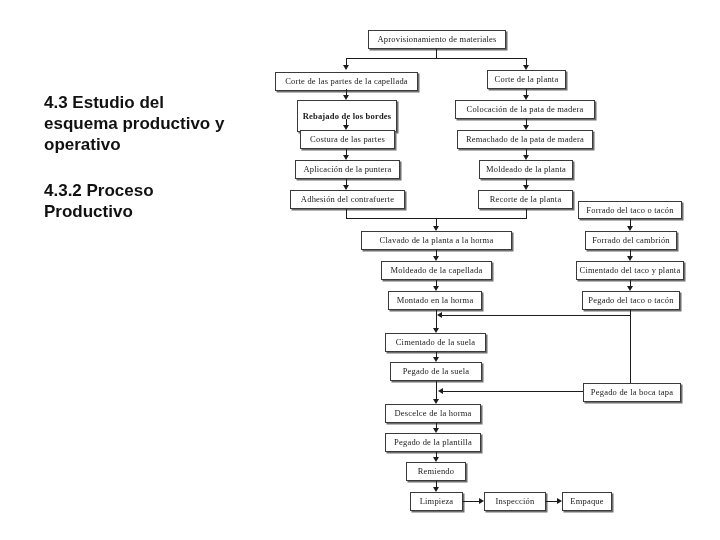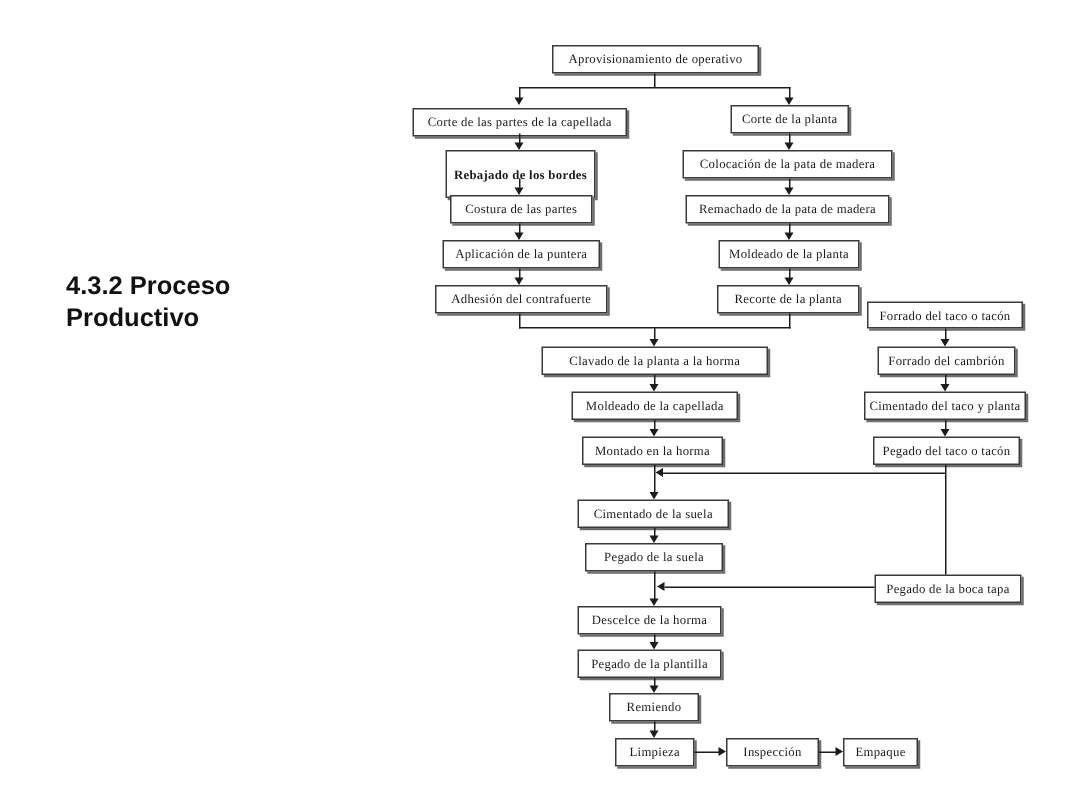--- a/index.html
+++ b/index.html
@@ -42,24 +42,27 @@
   .line{position:absolute;background:#1c1c1c;}
   .arr{position:absolute;width:0;height:0;line-height:0;}
   .arr.down{border-left:3.5px solid transparent;border-right:3.5px solid transparent;border-top:5px solid #1c1c1c;}
   .arr.left{border-top:3.5px solid transparent;border-bottom:3.5px solid transparent;border-right:5px solid #1c1c1c;}
   .arr.right{border-top:3.5px solid transparent;border-bottom:3.5px solid transparent;border-left:5px solid #1c1c1c;}
 </style>
 </head>
 <body>
 
 <div id="slide">
+  <div id="title-block-1" class="heading">4.3 Estudio del
+esquema productivo y
+operativo</div>
   <div id="title-block-2" class="heading">4.3.2 Proceso
 Productivo</div>
   <div id="flowchart">
-      <div class="node" style="left: 368px; top: 30px; width: 138px; height: 19px;">Aprovisionamiento de operativo</div>
+      <div class="node" style="left: 368px; top: 30px; width: 138px; height: 19px;">Aprovisionamiento de materiales</div>
       <div class="node" style="left: 275px; top: 72px; width: 143px; height: 19px;">Corte de las partes de la capellada</div>
       <div class="node" style="left: 487px; top: 70px; width: 79px; height: 19px;">Corte de la planta</div>
       <div class="node" style="left: 297px; top: 100px; width: 100px; height: 32px; font-weight: bold;">Rebajado de los bordes</div>
       <div class="node" style="left: 455px; top: 100px; width: 140px; height: 19px;">Colocación de la pata de madera</div>
       <div class="node" style="left: 300px; top: 130px; width: 95px; height: 19px;">Costura de las partes</div>
       <div class="node" style="left: 457px; top: 130px; width: 136px; height: 19px;">Remachado de la pata de madera</div>
       <div class="node" style="left: 295px; top: 160px; width: 105px; height: 19px;">Aplicación de la puntera</div>
       <div class="node" style="left: 479px; top: 160px; width: 94px; height: 19px;">Moldeado de la planta</div>
       <div class="node" style="left: 290px; top: 190px; width: 115px; height: 19px;">Adhesión del contrafuerte</div>
       <div class="node" style="left: 478px; top: 190px; width: 95px; height: 19px;">Recorte de la planta</div>

